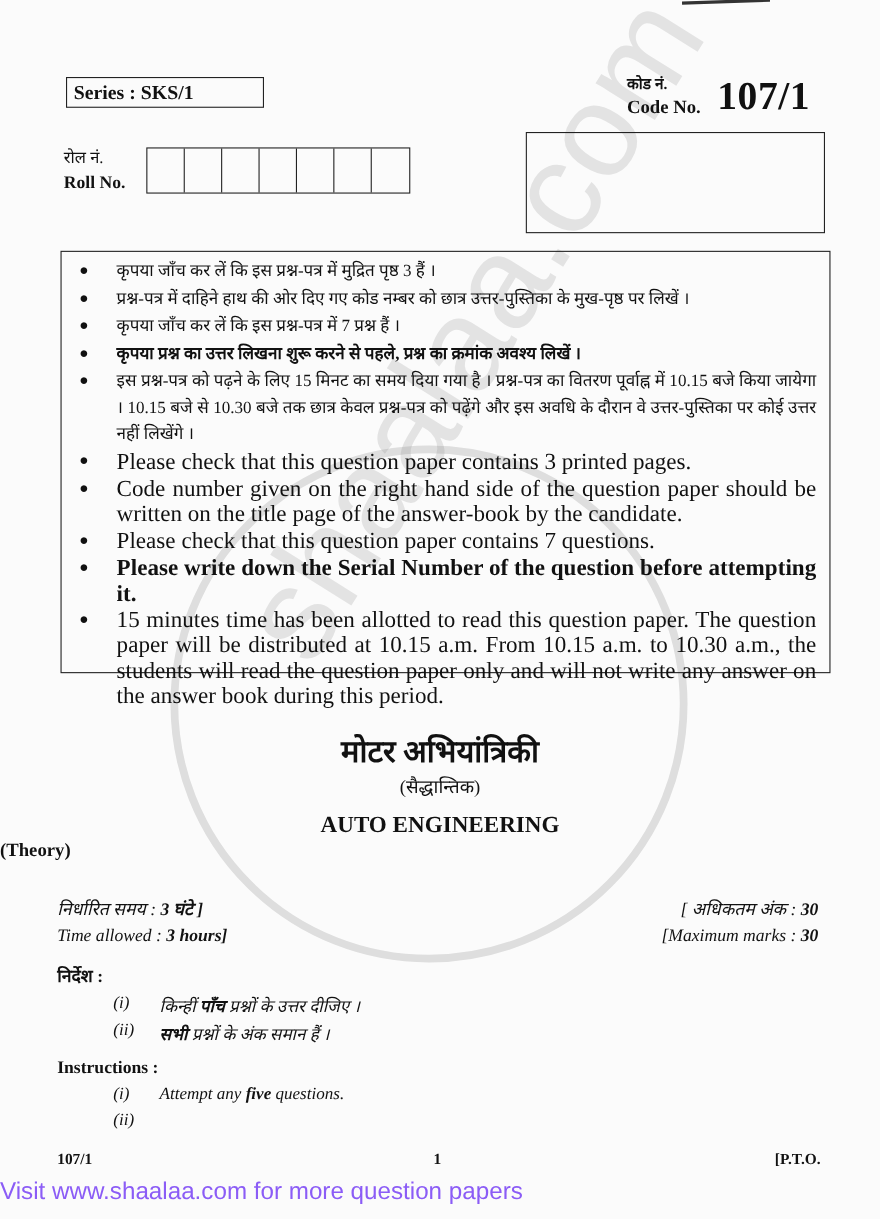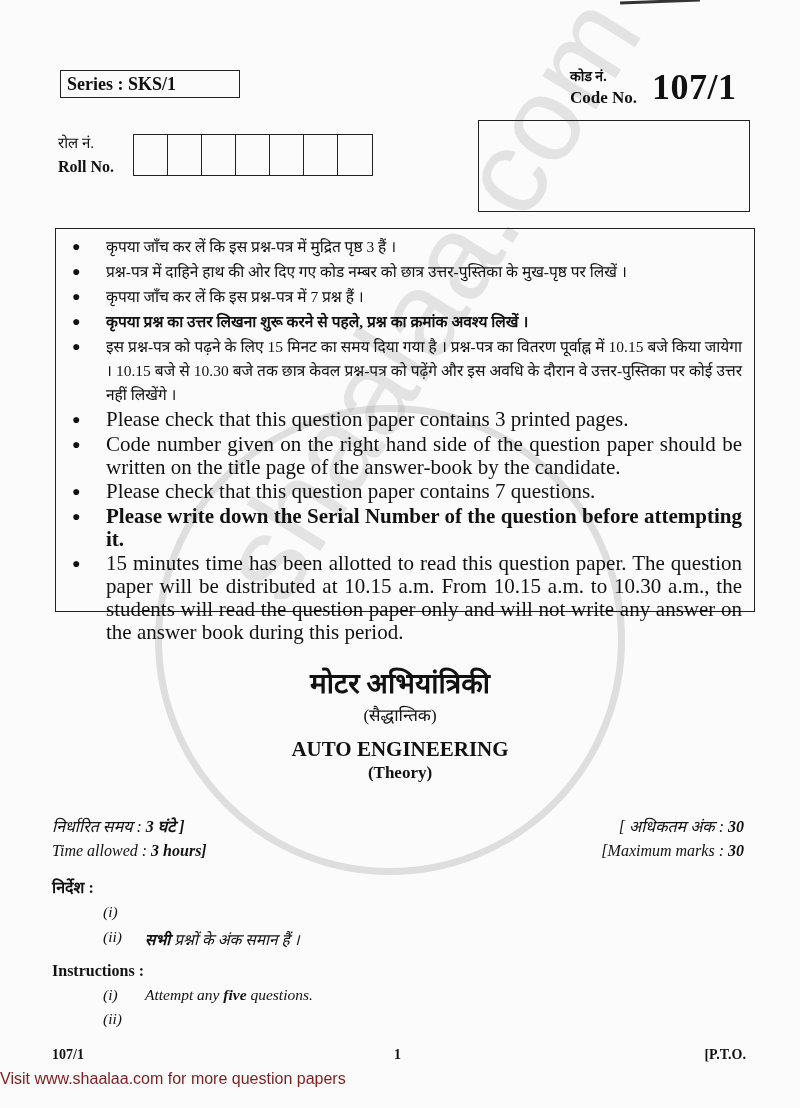--- a/index.html
+++ b/index.html
@@ -36,39 +36,39 @@
   }
   .instr-item { display:flex; font-size:15.5px; line-height:24px; margin-bottom:1px; }
   .instr-item .bullet { width:34px; flex:none; text-align:left; padding-left:6px; font-size:14px; }
   .instr-item .txt { flex:1; text-align:justify; }
   .instr-item.en .txt { font-size:21px; line-height:23px; }
   .bold { font-weight:bold; }
 
   .title-hi { left:0; width:800px; top:663px; text-align:center; font-weight:bold; font-size:28px; }
   .title-hi-sub { left:0; width:800px; top:703px; text-align:center; font-weight:normal; font-size:17px; }
   .title-en { left:0; width:800px; top:737px; text-align:center; font-weight:bold; font-size:21px; }
-  .title-en-sub { left:0; width:800px; top:763px; text-align:center; font-weight:bold; font-size:17px; }
+  .title-en-sub { left:0; width:800px; top:763px; text-align:left; font-weight:bold; font-size:17px; }
 
   .time-hi { left:52px; top:815px; font-style:italic; font-size:16px; }
   .time-en { left:52px; top:842px; font-style:italic; font-size:16px; }
   .marks-hi { right:56px; top:815px; font-style:italic; font-size:16px; text-align:left; }
   .marks-en { right:56px; top:842px; font-style:italic; font-size:16px; text-align:right; }
   .time-val { font-weight:bold; }
 
   .dir-head { left:52px; top:876px; font-weight:bold; font-size:16px; }
   .dir-item { left:103px; font-style:italic; font-size:15.5px; display:flex; }
   .dir-item .num { width:42px; }
   .instr-head { left:52px; top:962px; font-weight:bold; font-size:16px; }
 
   .footer-code { left:52px; top:1047px; font-weight:bold; font-size:14px; }
   .footer-page { left:394px; top:1047px; font-weight:bold; font-size:14px; }
   .footer-pto { right:54px; top:1047px; font-weight:bold; font-size:14px; }
   .footer-visit {
     left:0; top:1070px; font-family:"Liberation Sans", "DejaVu Sans", sans-serif;
-    font-size:16px; color:#7f1d1d;
+    font-size:22px; color:#8b5cf6;
   }
 
   .watermark {
     left:155px; top:405px; width:470px; height:470px; border-radius:50%;
     border:7px solid rgba(120,120,120,0.22); box-sizing:border-box; pointer-events:none;
   }
   .watermark-text {
     left:190px; top:550px; font-family:"Liberation Sans", sans-serif;
     font-size:120px; color:rgba(120,120,120,0.18);
     transform:rotate(-58deg); transform-origin:left top; pointer-events:none;
@@ -164,20 +164,21 @@
   <span class="time-val">30</span>
 </div>
 <div class="abs marks-en">
   <span>[Maximum marks :</span>
   <span class="time-val">30</span>
 </div>
 
 <div class="abs dir-head">निर्देश :</div>
 <div class="abs dir-item" style="top:903px;">
   <span class="num">(i)</span>
+  <span><span>किन्हीं </span><b>पाँच</b><span> प्रश्नों के उत्तर दीजिए ।</span></span>
 </div>
 <div class="abs dir-item" style="top:928px;">
   <span class="num">(ii)</span>
   <span><span></span><b>सभी</b><span> प्रश्नों के अंक समान हैं ।</span></span>
 </div>
 
 <div class="abs instr-head">Instructions :</div>
 <div class="abs dir-item" style="top:986px;">
   <span class="num">(i)</span>
   <span><span>Attempt any </span><b>five</b><span> questions.</span></span>

